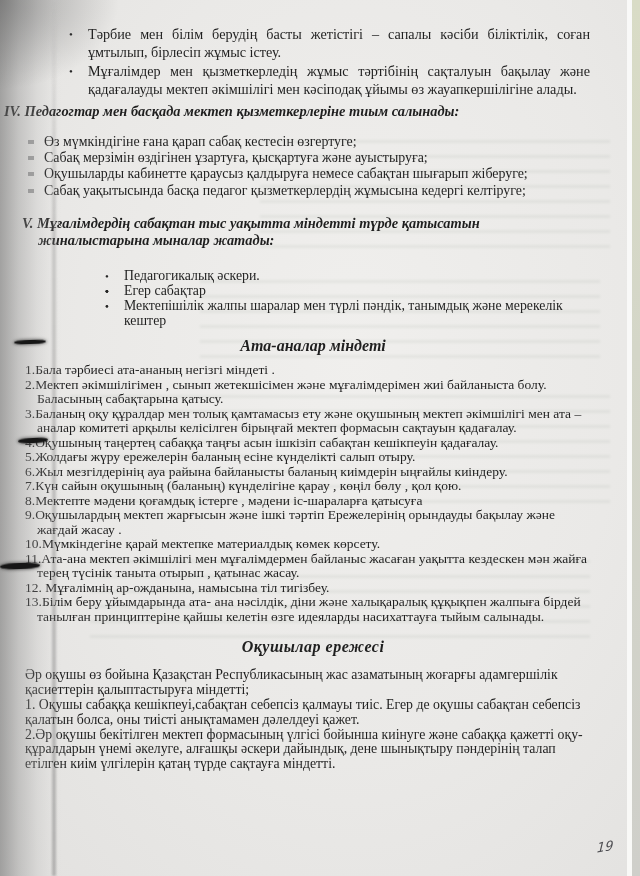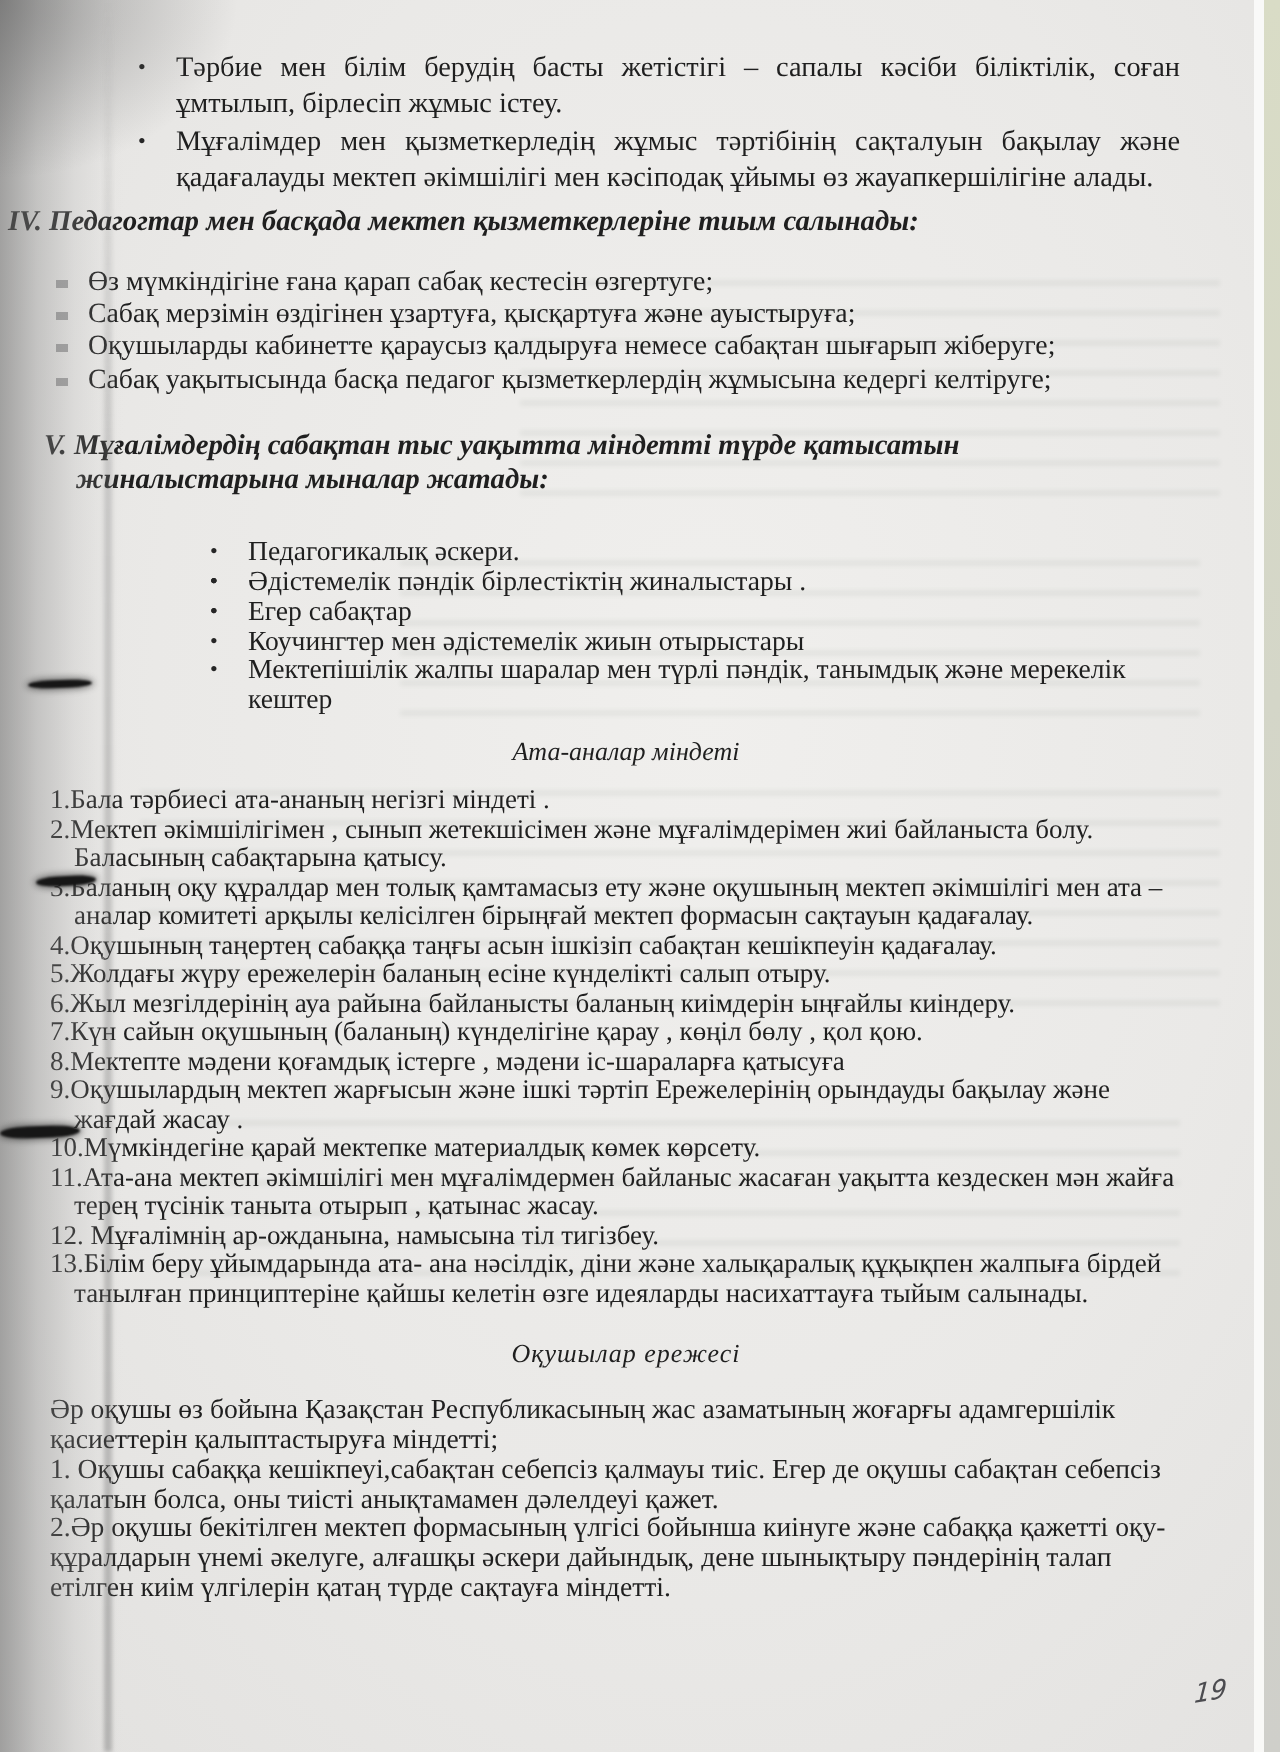--- a/index.html
+++ b/index.html
@@ -90,22 +90,22 @@
     font-size:13.9px;line-height:16.2px;
   }
   .heading-v{margin:16px 30px 0 22px;}
   .heading-v .line2{margin-left:16px;}
   .meetings-list{
     margin:20px 30px 0 124px;
     font-size:13.8px;line-height:14.9px;
   }
   .center-heading{
     text-align:center;
-    font-weight:normal;font-style:italic;
-    font-size:13px;line-height:17px;
+    font-weight:bold;font-style:italic;
+    font-size:16px;line-height:17px;
   }
   .heading-parents{margin-top:9px;}
   .numbered-list{
     margin:9px 28px 0 25px;
     font-size:13.5px;line-height:14.5px;
   }
   .numbered-list li{padding-left:12px;text-indent:-12px;}
   .heading-students{margin-top:14px;letter-spacing:.5px;}
   .students-block{
     margin:13px 26px 0 25px;
@@ -174,32 +174,30 @@
         <span>Педагогикалық әскери.</span>
       </li>
       <li>
         <span class="dot">•</span>
       </li>
       <li>
         <span class="dot">•</span>
       </li>
       <li>
         <span class="dot">•</span>
-        <span>Әдістемелік пәндік  бірлестіктің жиналыстары .</span>
       </li>
       <li>
         <span class="dot">•</span>
       </li>
       <li>
         <span class="dot">•</span>
         <span>Егер сабақтар</span>
       </li>
       <li>
         <span class="dot">•</span>
-        <span>Коучингтер мен әдістемелік жиын отырыстары</span>
       </li>
       <li>
         <span class="dot">•</span>
         <span>Мектепішілік  жалпы шаралар мен  түрлі пәндік, танымдық  және мерекелік  кештер</span>
       </li>
     </ul>
 
     <div class="center-heading heading-parents">Ата-аналар міндеті</div>
 
     <ul class="numbered-list">

